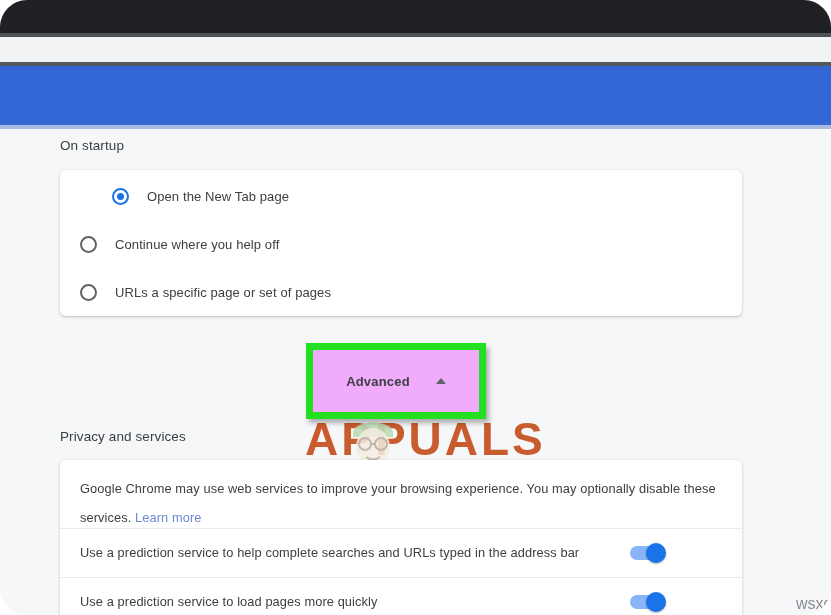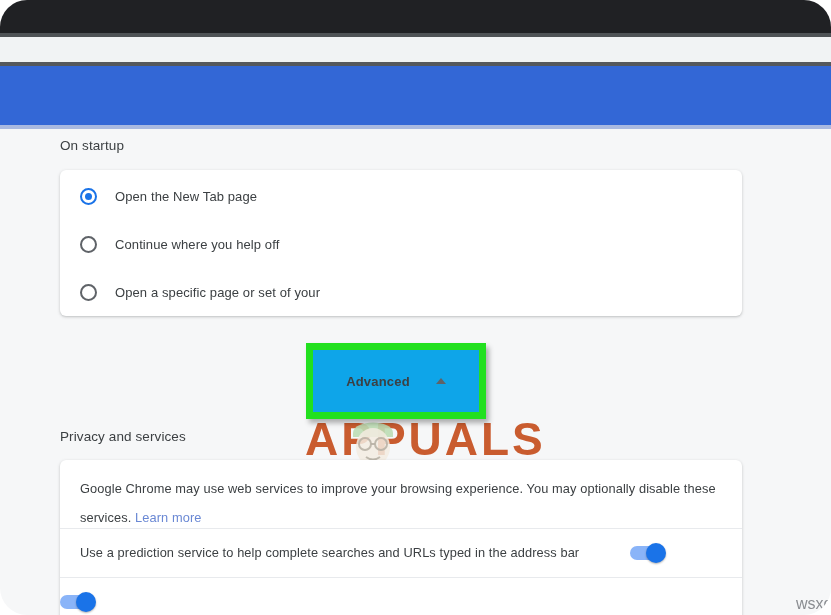--- a/index.html
+++ b/index.html
@@ -113,21 +113,21 @@
 
   
   .radio-row {
     position: absolute;
     left: 0;
     width: 682px;
     height: 48px;
     display: flex;
     align-items: center;
   }
-  .radio-row:nth-of-type(1) { top: 2px; }
+  .radio-row:nth-of-type(1) { top: 2px; padding-left: 32px; }
   .radio-row:nth-of-type(2) { top: 50px; }
   .radio-row:nth-of-type(3) { top: 98px; }
 
   .radio {
     width: 17px; height: 17px;
     margin-left: 20px;
     border-radius: 50%;
     border: 2px solid #5f6368;
     flex: 0 0 auto;
     position: relative;
@@ -156,21 +156,21 @@
     left: 306px; top: 214px;
     width: 180px; height: 76px;
     border: 7px solid #22e01f;
     background: transparent;
     box-shadow: 3px 4px 5px rgba(0,0,0,.30);
   }
   .advanced-btn {
     position: absolute;
     left: 0; top: 0;
     width: 166px; height: 62px;
-    background: #0ea5e9;
+    background: #f0abfc;
     display: flex;
     align-items: center;
     justify-content: center;
   }
   .advanced-label {
     font-size: 13px;
     font-weight: bold;
     color: #3c4043;
     letter-spacing: .2px;
   }
@@ -295,21 +295,21 @@
       <div class="radio-row">
         <span class="radio checked"></span>
         <span class="radio-label">Open the New Tab page</span>
       </div>
       <div class="radio-row">
         <span class="radio"></span>
         <span class="radio-label">Continue where you help off</span>
       </div>
       <div class="radio-row">
         <span class="radio"></span>
-        <span class="radio-label">Open a specific page or set of your</span>
+        <span class="radio-label">URLs a specific page or set of pages</span>
       </div>
     </div>
 
     <div class="appuals">APPUALS</div>
     <svg class="appuals-face" viewBox="0 0 56 58">
       <path d="M8 22 C8 8, 48 8, 48 22 L48 26 L8 26 Z" fill="#bcdcb4" opacity=".9"></path>
       <ellipse cx="28" cy="36" rx="17" ry="19" fill="#f3ece2" opacity=".85"></ellipse>
       <circle cx="20" cy="33" r="6" fill="none" stroke="#b9b2a6" stroke-width="2" opacity=".9"></circle>
       <circle cx="36" cy="33" r="6" fill="none" stroke="#b9b2a6" stroke-width="2" opacity=".9"></circle>
       <line x1="26" y1="33" x2="30" y2="33" stroke="#b9b2a6" stroke-width="2" opacity=".9"></line>
@@ -336,20 +336,21 @@
       <div class="toggle-row" id="trow-1">
         <span class="toggle-label">Use a prediction service to help complete searches and URLs typed in the address bar</span>
         <span class="switch">
           <span class="knob"></span>
         </span>
       </div>
 
       <div class="divider" id="div-2"></div>
 
       <div class="toggle-row" id="trow-2">
+        <span class="toggle-label">Use a prediction service to load pages more quickly</span>
         <span class="switch">
           <span class="knob"></span>
         </span>
       </div>
     </div>
   </div>
 
   <div class="wsxdn">wsxdn.com</div>
 </div>
 

